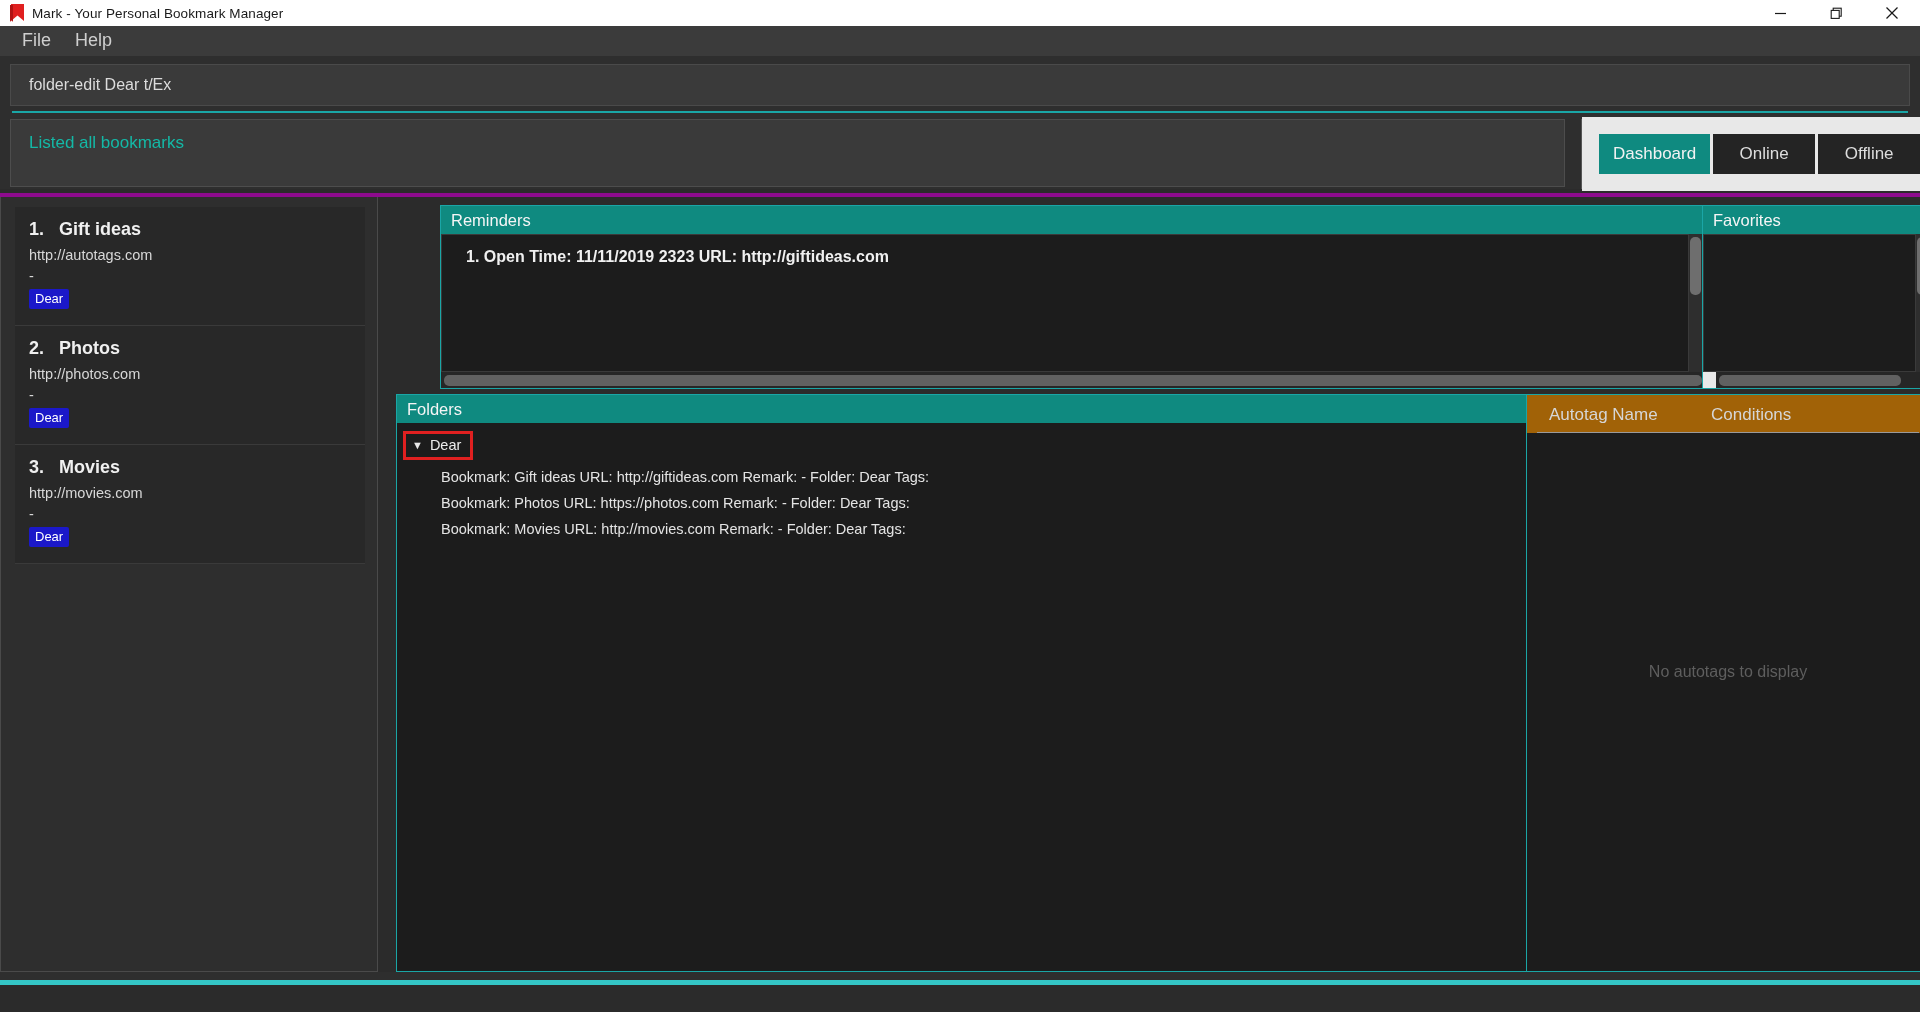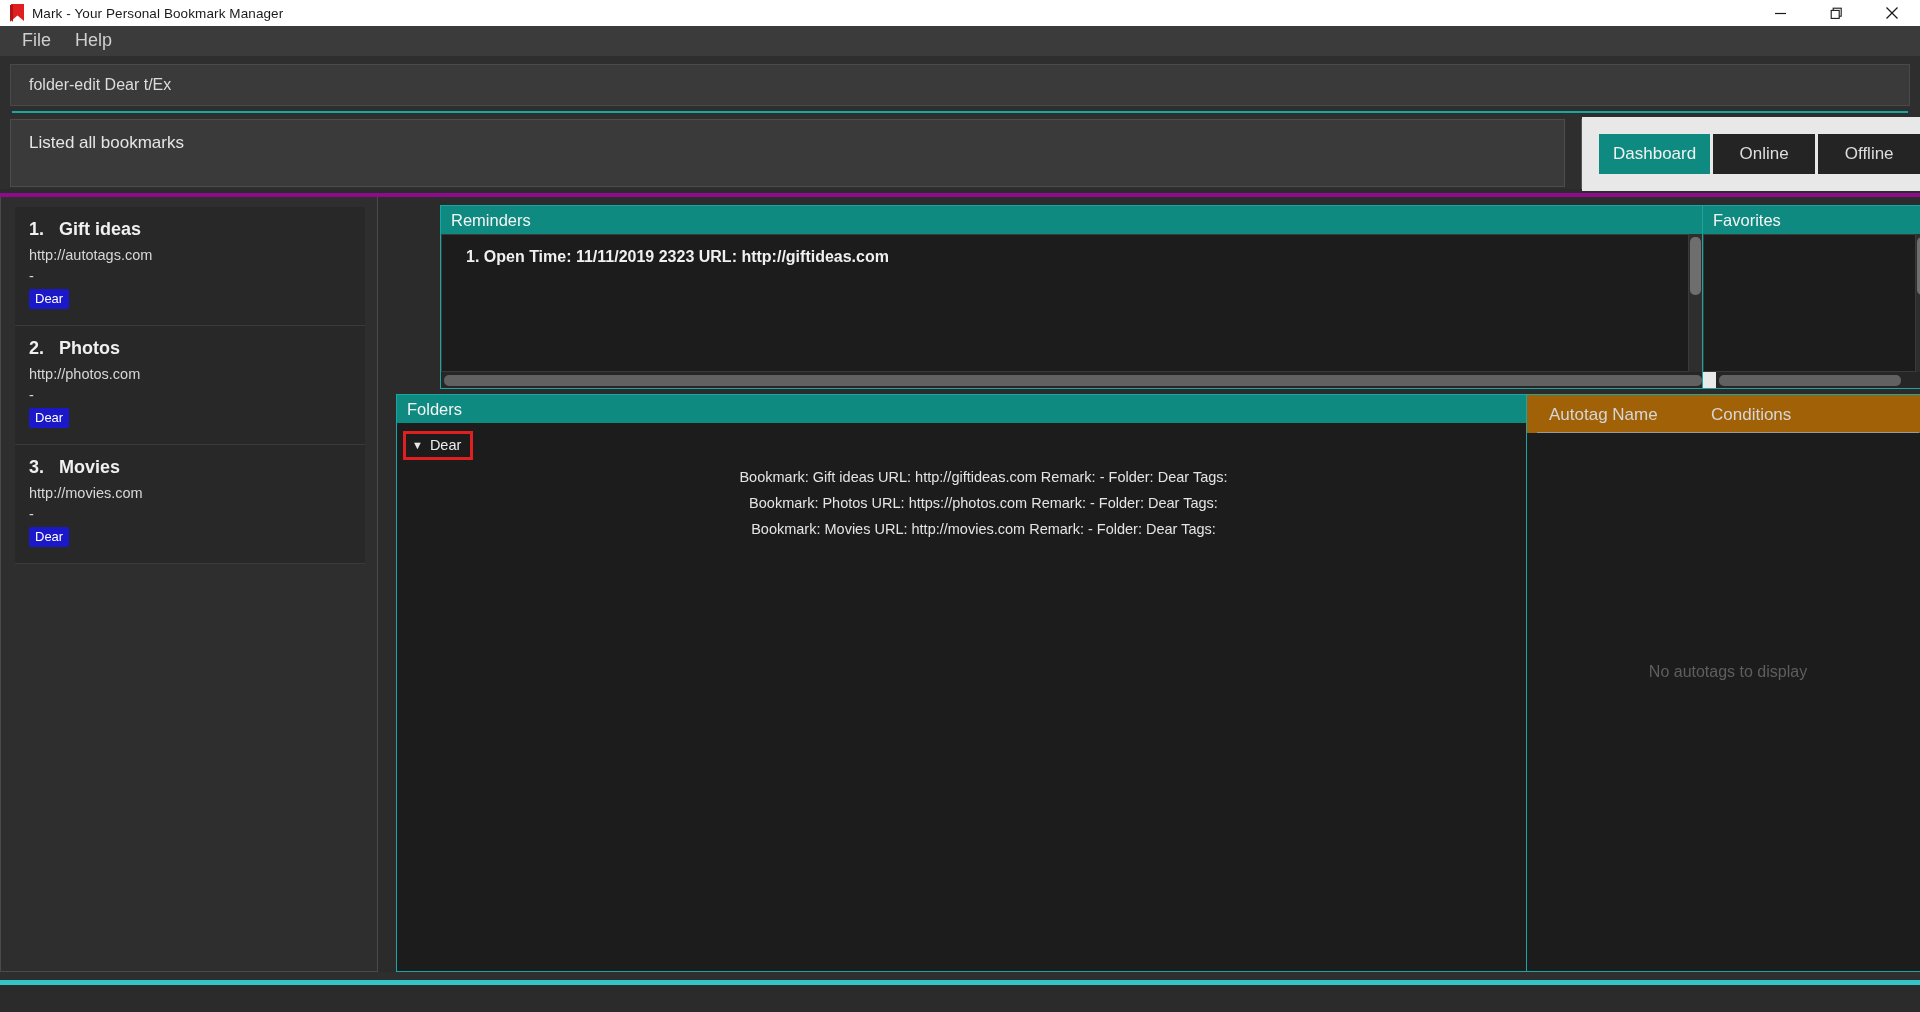--- a/index.html
+++ b/index.html
@@ -38,21 +38,21 @@
     height: 42px; background: #3a3a3a; border: 1px solid #4a4a4a;
     display: flex; align-items: center; padding-left: 18px;
     font-size: 16px; color: #dcdcdc;
   }
   #cmd-underline { height: 2px; background: #1aa6a6; margin: 5px 2px 0 2px; }
 
   
   #midrow { display: flex; align-items: stretch; padding: 6px 10px 0 10px; background:#2e2e2e; height: 76px; }
   #resultbox {
     flex: 0 0 1555px; background: #3a3a3a; border: 1px solid #4d4d4d;
-    padding: 13px 4px 0 18px; font-size: 17px; color: #e5e5e5; height: 68px;
+    padding: 13px 4px 0 18px; font-size: 17px; color: #14b8a6; height: 68px;
   }
   #tabs-outer {
     flex: 1 1 auto; margin-left: 16px; border-left: 1px solid #555;
     display: flex; align-items: center; justify-content: flex-end; padding-right: 12px;
   }
   #tabs {
     display: flex; border: 1px solid #e8e8e8; background:#e8e8e8; gap: 3px; padding: 16px;
   }
   .tab {
     height: 40px; min-width: 102px; display: flex; align-items: center; justify-content: center;
@@ -116,21 +116,21 @@
   #folders-col { flex: 1 1 auto; display: flex; flex-direction: column; border: 1px solid #1aa6a6; border-right:none; min-width:0; }
   #autotag-col { flex: 0 0 404px; display: flex; flex-direction: column; border: 1px solid #1aa6a6; }
   #folders-body { flex:1 1 auto; background:#1c1c1c; padding: 6px 0 0 4px; min-height:0; }
   .tree-root {
     display: inline-flex; align-items: center; gap: 7px;
     font-size: 14.5px; color: #ececec; padding: 3px 9px 4px 6px;
     border: 3px solid #e02020; background: #1c1c1c; margin: 2px 0 4px 2px;
   }
   .caret { font-size: 11px; color: #e8e8e8; line-height: 1; }
   .tree-child {
-    font-size: 14.5px; color: #e4e4e4; padding: 5px 0 5px 40px; text-align: center;
+    font-size: 14.5px; color: #e4e4e4; padding: 5px 0 5px 40px;
   }
   #autotag-head {
     display: flex; padding: 10px 0 0 0; background:#a16207;
   }
   .col-head { font-size: 17px; color: #d6d6d6; padding: 0 0 7px 12px; }
   .col-head.name { flex: 0 0 162px; border-bottom: 1px solid #9a9a9a; margin-left: 10px;}
   .col-head.cond { flex: 1 1 auto; border-bottom: 1px solid #9a9a9a; margin-right: 10px;}
   #autotag-body {
     flex: 1 1 auto; background:#1c1c1c; display:flex; align-items:center; justify-content:center;
     font-size: 16px; color: #5e5e5e; min-height:0;

